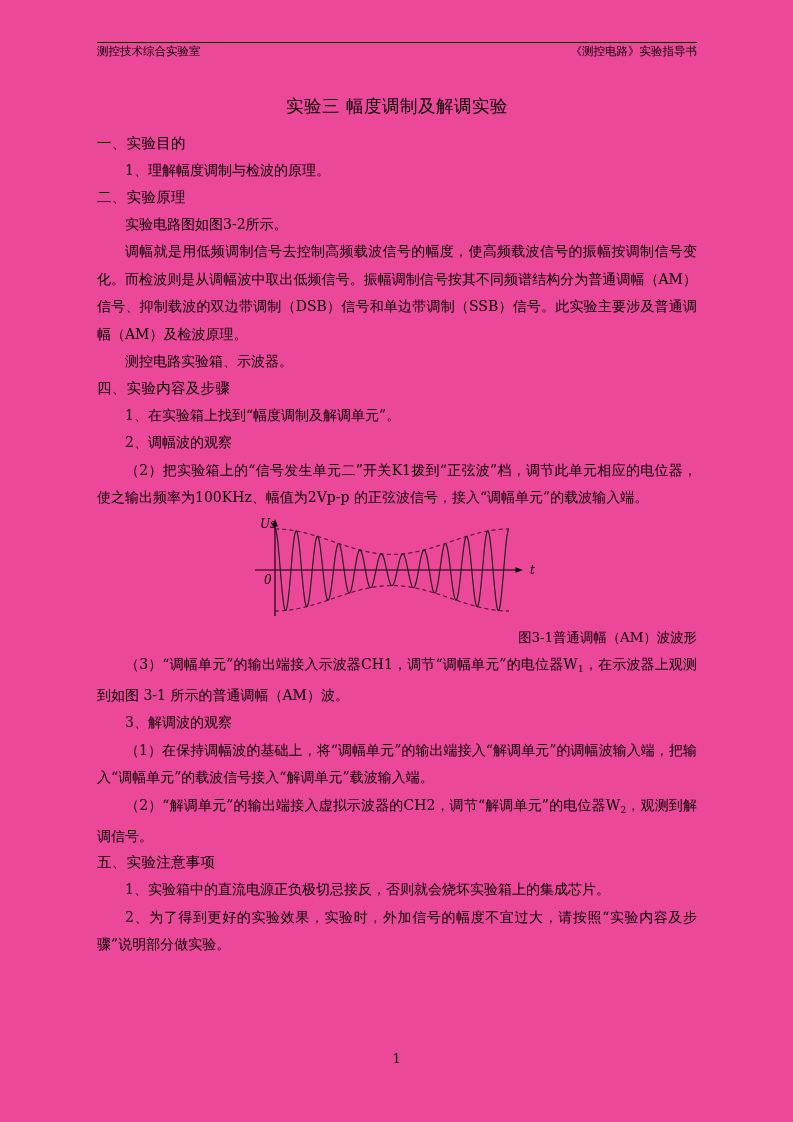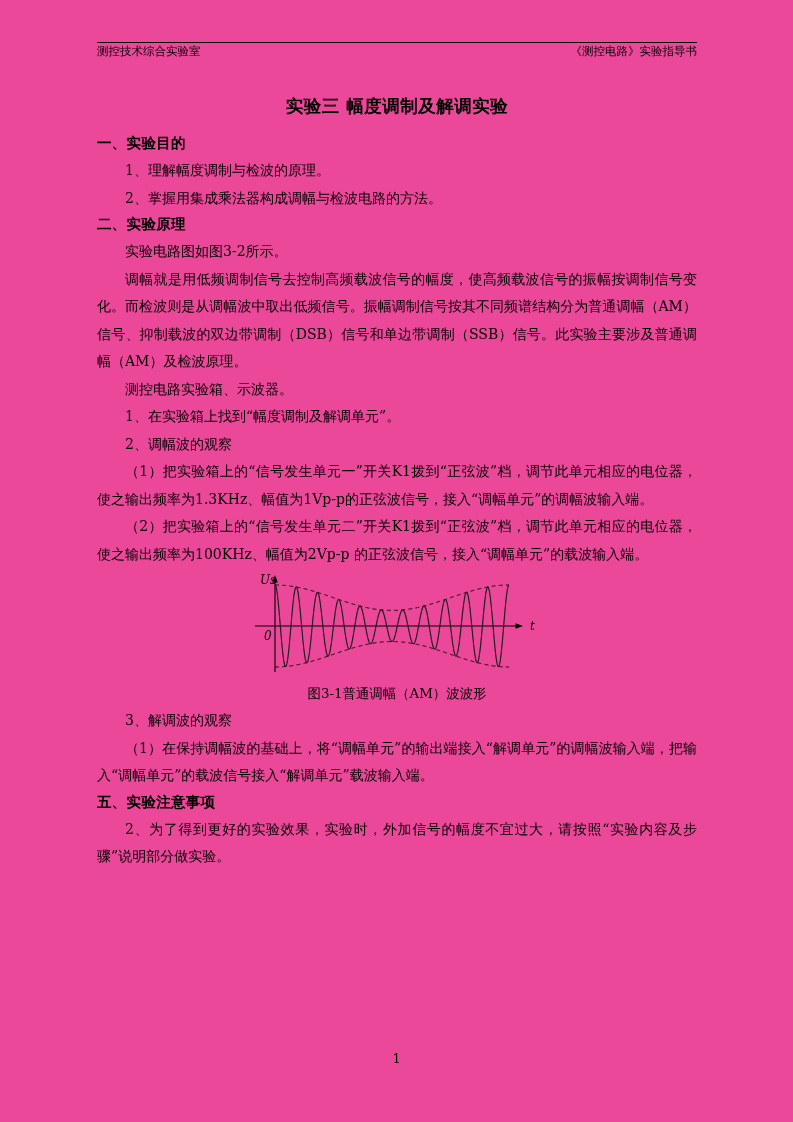--- a/index.html
+++ b/index.html
@@ -29,30 +29,30 @@
   .header-rule {
     border-bottom: 1.6px solid #000;
     margin-bottom: 2px;
   }
   .header-left, .header-right { white-space: nowrap; }
 
   
   .doc-title {
     text-align: center;
     font-size: 17.5px;
-    font-weight: bold;
+    font-weight: normal;
     letter-spacing: 0.5px;
     margin-top: 36px;
     margin-bottom: 16px;
   }
 
   
   .sec-head {
     font-size: 14.5px;
-    font-weight: bold;
+    font-weight: normal;
     margin: 3px 0 4px 0;
     letter-spacing: 0.3px;
   }
   .para {
     font-size: 14px;
     line-height: 27.5px;
     text-align: justify;
     text-justify: inter-ideograph;
     margin: 0;
     text-indent: 2em;
@@ -63,21 +63,21 @@
   
   .figure {
     margin: 4px 0 0 0;
     text-align: center;
   }
   .fig-wrap {
     display: inline-block;
     position: relative;
   }
   .fig-cap {
-    text-align: center;
+    text-align: right;
     font-size: 13.4px;
     line-height: 26px;
     margin: 0;
   }
 
   .pagenum {
     position: absolute;
     left: 0;
     right: 0;
     top: 1052px;
@@ -96,37 +96,36 @@
     <span class="header-right">《测控电路》实验指导书</span>
   </div>
 
   <div class="content" style="top:58px;">
 
     <div class="doc-title">实验三  幅度调制及解调实验</div>
 
     <div>
       <div class="sec-head">一、实验目的</div>
       <p class="para">1、理解幅度调制与检波的原理。</p>
-      <p class="para">2、掌握用集成乘法器构成调幅与检波电路的方法。</p>
     </div>
 
     <div>
       <div class="sec-head">二、实验原理</div>
       <p class="para">实验电路图如图3-2所示。</p>
       <p class="para">调幅就是用低频调制信号去控制高频载波信号的幅度，使高频载波信号的振幅按调制信号变化。而检波则是从调幅波中取出低频信号。振幅调制信号按其不同频谱结构分为普通调幅（AM）信号、抑制载波的双边带调制（DSB）信号和单边带调制（SSB）信号。此实验主要涉及普通调幅（AM）及检波原理。</p>
     </div>
 
     <div>
       <p class="para">测控电路实验箱、示波器。</p>
     </div>
 
     <div>
+      <div class="sec-head">四、实验内容及步骤</div>
       <p class="para">1、在实验箱上找到“幅度调制及解调单元”。</p>
       <p class="para">2、调幅波的观察</p>
-      <p class="para">（1）把实验箱上的“信号发生单元一”开关K1拨到“正弦波”档，调节此单元相应的电位器，使之输出频率为1.3KHz、幅值为1Vp-p的正弦波信号，接入“调幅单元”的调幅波输入端。</p>
       <p class="para">（2）把实验箱上的“信号发生单元二”开关K1拨到“正弦波”档，调节此单元相应的电位器，使之输出频率为100KHz、幅值为2Vp-p 的正弦波信号，接入“调幅单元”的载波输入端。</p>
     </div>
 
     <div class="figure">
       <div class="fig-wrap">
         <svg width="300" height="105" viewBox="0 0 300 105">
 
           <line x1="28" y1="8" x2="28" y2="100" stroke="#000" stroke-width="1.1"></line>
           <polygon points="28,3 25.2,10.5 30.8,10.5" fill="#000"></polygon>
 
@@ -139,25 +138,30 @@
           <path id="am-carrier" fill="none" stroke="#1a1a1a" stroke-width="1.15" d="M28.00,13.00L28.17,13.05L28.33,13.20L28.50,13.45L28.67,13.80L28.84,14.25L29.00,14.79L29.17,15.43L29.34,16.16L29.50,16.99L29.67,17.91L29.84,18.91L30.01,20.00L30.17,21.18L30.34,22.43L30.51,23.76L30.67,25.16L30.84,26.64L31.01,28.18L31.18,29.78L31.34,31.44L31.51,33.16L31.68,34.93L31.84,36.74L32.01,38.59L32.18,40.48L32.35,42.41L32.51,44.36L32.68,46.34L32.85,48.33L33.01,50.34L33.18,52.35L33.35,54.37L33.52,56.38L33.68,58.39L33.85,60.39L34.02,62.37L34.18,64.33L34.35,66.26L34.52,68.17L34.69,70.03L34.85,71.86L35.02,73.64L35.19,75.38L35.35,77.06L35.52,78.68L35.69,80.24L35.86,81.74L36.02,83.17L36.19,84.52L36.36,85.81L36.52,87.01L36.69,88.13L36.86,89.17L37.03,90.12L37.19,90.98L37.36,91.75L37.53,92.43L37.69,93.01L37.86,93.50L38.03,93.89L38.20,94.18L38.36,94.38L38.53,94.48L38.70,94.47L38.86,94.37L39.03,94.17L39.20,93.87L39.37,93.48L39.53,92.99L39.70,92.40L39.87,91.72L40.03,90.95L40.20,90.09L40.37,89.14L40.54,88.11L40.70,87.00L40.87,85.80L41.04,84.53L41.20,83.19L41.37,81.77L41.54,80.29L41.71,78.75L41.87,77.15L42.04,75.49L42.21,73.78L42.37,72.03L42.54,70.23L42.71,68.40L42.88,66.53L43.04,64.64L43.21,62.72L43.38,60.78L43.54,58.82L43.71,56.86L43.88,54.89L44.05,52.93L44.21,50.97L44.38,49.01L44.55,47.08L44.71,45.16L44.88,43.26L45.05,41.40L45.22,39.56L45.38,37.77L45.55,36.02L45.72,34.31L45.88,32.65L46.05,31.05L46.22,29.51L46.39,28.02L46.55,26.61L46.72,25.26L46.89,23.98L47.05,22.78L47.22,21.66L47.39,20.62L47.56,19.66L47.72,18.78L47.89,18.00L48.06,17.30L48.22,16.69L48.39,16.18L48.56,15.75L48.73,15.43L48.89,15.19L49.06,15.06L49.23,15.01L49.39,15.07L49.56,15.21L49.73,15.45L49.90,15.79L50.06,16.22L50.23,16.74L50.40,17.35L50.56,18.05L50.73,18.83L50.90,19.70L51.07,20.65L51.23,21.69L51.40,22.79L51.57,23.98L51.73,25.23L51.90,26.55L52.07,27.94L52.24,29.39L52.40,30.89L52.57,32.45L52.74,34.06L52.90,35.72L53.07,37.41L53.24,39.15L53.41,40.91L53.57,42.71L53.74,44.53L53.91,46.37L54.07,48.22L54.24,50.09L54.41,51.96L54.58,53.83L54.74,55.70L54.91,57.56L55.08,59.41L55.24,61.24L55.41,63.05L55.58,64.83L55.75,66.59L55.91,68.31L56.08,69.99L56.25,71.63L56.41,73.22L56.58,74.76L56.75,76.25L56.92,77.68L57.08,79.05L57.25,80.36L57.42,81.60L57.58,82.77L57.75,83.86L57.92,84.88L58.09,85.83L58.25,86.69L58.42,87.47L58.59,88.17L58.75,88.78L58.92,89.31L59.09,89.75L59.26,90.10L59.42,90.36L59.59,90.53L59.76,90.62L59.92,90.61L60.09,90.51L60.26,90.33L60.43,90.06L60.59,89.69L60.76,89.25L60.93,88.72L61.09,88.10L61.26,87.40L61.43,86.63L61.60,85.77L61.76,84.84L61.93,83.84L62.10,82.77L62.26,81.63L62.43,80.42L62.60,79.16L62.77,77.83L62.93,76.45L63.10,75.02L63.27,73.54L63.43,72.02L63.60,70.46L63.77,68.86L63.94,67.23L64.10,65.57L64.27,63.89L64.44,62.18L64.60,60.47L64.77,58.74L64.94,57.00L65.11,55.26L65.27,53.53L65.44,51.80L65.61,50.08L65.77,48.37L65.94,46.68L66.11,45.02L66.28,43.38L66.44,41.77L66.61,40.20L66.78,38.66L66.94,37.17L67.11,35.72L67.28,34.32L67.45,32.97L67.61,31.68L67.78,30.44L67.95,29.27L68.11,28.16L68.28,27.12L68.45,26.14L68.62,25.24L68.78,24.41L68.95,23.65L69.12,22.97L69.28,22.37L69.45,21.85L69.62,21.40L69.79,21.04L69.95,20.76L70.12,20.56L70.29,20.45L70.45,20.41L70.62,20.46L70.79,20.59L70.96,20.80L71.12,21.09L71.29,21.47L71.46,21.91L71.62,22.44L71.79,23.04L71.96,23.72L72.13,24.46L72.29,25.28L72.46,26.16L72.63,27.11L72.79,28.12L72.96,29.20L73.13,30.32L73.30,31.51L73.46,32.74L73.63,34.02L73.80,35.35L73.96,36.72L74.13,38.12L74.30,39.56L74.47,41.03L74.63,42.53L74.80,44.04L74.97,45.58L75.13,47.14L75.30,48.70L75.47,50.27L75.64,51.85L75.80,53.43L75.97,55.00L76.14,56.56L76.30,58.12L76.47,59.66L76.64,61.17L76.81,62.67L76.97,64.14L77.14,65.58L77.31,66.98L77.47,68.35L77.64,69.68L77.81,70.97L77.98,72.21L78.14,73.40L78.31,74.54L78.48,75.63L78.64,76.66L78.81,77.63L78.98,78.54L79.15,79.38L79.31,80.16L79.48,80.88L79.65,81.52L79.81,82.10L79.98,82.61L80.15,83.04L80.32,83.40L80.48,83.69L80.65,83.91L80.82,84.05L80.98,84.11L81.15,84.11L81.32,84.03L81.49,83.88L81.65,83.65L81.82,83.35L81.99,82.99L82.15,82.55L82.32,82.05L82.49,81.47L82.66,80.84L82.82,80.14L82.99,79.38L83.16,78.56L83.32,77.69L83.49,76.75L83.66,75.77L83.83,74.74L83.99,73.66L84.16,72.54L84.33,71.38L84.49,70.18L84.66,68.94L84.83,67.68L85.00,66.38L85.16,65.06L85.33,63.72L85.50,62.36L85.66,60.98L85.83,59.59L86.00,58.20L86.17,56.80L86.33,55.40L86.50,54.00L86.67,52.61L86.83,51.22L87.00,49.85L87.17,48.49L87.34,47.16L87.50,45.84L87.67,44.55L87.84,43.29L88.00,42.06L88.17,40.86L88.34,39.71L88.51,38.59L88.67,37.51L88.84,36.48L89.01,35.49L89.17,34.55L89.34,33.67L89.51,32.84L89.68,32.06L89.84,31.34L90.01,30.68L90.18,30.08L90.34,29.54L90.51,29.06L90.68,28.64L90.85,28.29L91.01,28.00L91.18,27.78L91.35,27.62L91.51,27.52L91.68,27.49L91.85,27.53L92.02,27.63L92.18,27.79L92.35,28.02L92.52,28.31L92.68,28.66L92.85,29.07L93.02,29.55L93.19,30.07L93.35,30.66L93.52,31.30L93.69,31.99L93.85,32.73L94.02,33.52L94.19,34.36L94.36,35.24L94.52,36.16L94.69,37.13L94.86,38.12L95.02,39.16L95.19,40.22L95.36,41.32L95.53,42.44L95.69,43.58L95.86,44.75L96.03,45.93L96.19,47.13L96.36,48.34L96.53,49.55L96.70,50.77L96.86,52.00L97.03,53.22L97.20,54.44L97.36,55.66L97.53,56.86L97.70,58.05L97.87,59.23L98.03,60.39L98.20,61.53L98.37,62.64L98.53,63.73L98.70,64.79L98.87,65.82L99.04,66.82L99.20,67.78L99.37,68.70L99.54,69.58L99.70,70.42L99.87,71.22L100.04,71.97L100.21,72.67L100.37,73.33L100.54,73.94L100.71,74.49L100.87,74.99L101.04,75.44L101.21,75.83L101.38,76.17L101.54,76.46L101.71,76.68L101.88,76.85L102.04,76.97L102.21,77.03L102.38,77.03L102.55,76.97L102.71,76.86L102.88,76.70L103.05,76.48L103.21,76.20L103.38,75.88L103.55,75.50L103.72,75.07L103.88,74.59L104.05,74.07L104.22,73.49L104.38,72.87L104.55,72.21L104.72,71.51L104.89,70.77L105.05,69.99L105.22,69.17L105.39,68.33L105.55,67.45L105.72,66.54L105.89,65.60L106.06,64.65L106.22,63.67L106.39,62.67L106.56,61.65L106.72,60.62L106.89,59.58L107.06,58.53L107.23,57.47L107.39,56.41L107.56,55.35L107.73,54.29L107.89,53.23L108.06,52.18L108.23,51.14L108.40,50.11L108.56,49.10L108.73,48.10L108.90,47.12L109.06,46.16L109.23,45.23L109.40,44.32L109.57,43.44L109.73,42.58L109.90,41.76L110.07,40.98L110.23,40.22L110.40,39.51L110.57,38.83L110.74,38.19L110.90,37.60L111.07,37.04L111.24,36.54L111.40,36.07L111.57,35.65L111.74,35.28L111.91,34.95L112.07,34.68L112.24,34.45L112.41,34.26L112.57,34.13L112.74,34.05L112.91,34.02L113.08,34.03L113.24,34.09L113.41,34.20L113.58,34.36L113.74,34.57L113.91,34.82L114.08,35.12L114.25,35.46L114.41,35.85L114.58,36.27L114.75,36.74L114.91,37.25L115.08,37.80L115.25,38.39L115.42,39.01L115.58,39.66L115.75,40.35L115.92,41.07L116.08,41.81L116.25,42.59L116.42,43.38L116.59,44.20L116.75,45.04L116.92,45.90L117.09,46.77L117.25,47.66L117.42,48.56L117.59,49.47L117.76,50.39L117.92,51.31L118.09,52.23L118.26,53.16L118.42,54.08L118.59,55.00L118.76,55.92L118.93,56.82L119.09,57.72L119.26,58.60L119.43,59.47L119.59,60.32L119.76,61.15L119.93,61.96L120.10,62.75L120.26,63.52L120.43,64.26L120.60,64.97L120.76,65.65L120.93,66.30L121.10,66.92L121.27,67.50L121.43,68.05L121.60,68.57L121.77,69.04L121.93,69.48L122.10,69.88L122.27,70.24L122.44,70.56L122.60,70.84L122.77,71.07L122.94,71.26L123.10,71.42L123.27,71.52L123.44,71.59L123.61,71.61L123.77,71.59L123.94,71.52L124.11,71.42L124.27,71.27L124.44,71.08L124.61,70.85L124.78,70.58L124.94,70.27L125.11,69.92L125.28,69.54L125.44,69.12L125.61,68.66L125.78,68.17L125.95,67.64L126.11,67.09L126.28,66.50L126.45,65.89L126.61,65.25L126.78,64.58L126.95,63.89L127.12,63.18L127.28,62.45L127.45,61.70L127.62,60.94L127.78,60.16L127.95,59.36L128.12,58.56L128.29,57.75L128.45,56.93L128.62,56.10L128.79,55.28L128.95,54.45L129.12,53.62L129.29,52.80L129.46,51.98L129.62,51.17L129.79,50.37L129.96,49.58L130.12,48.81L130.29,48.04L130.46,47.30L130.63,46.57L130.79,45.86L130.96,45.17L131.13,44.51L131.29,43.87L131.46,43.26L131.63,42.67L131.80,42.12L131.96,41.59L132.13,41.10L132.30,40.63L132.46,40.20L132.63,39.81L132.80,39.45L132.97,39.13L133.13,38.84L133.30,38.59L133.47,38.38L133.63,38.21L133.80,38.07L133.97,37.98L134.14,37.92L134.30,37.90L134.47,37.92L134.64,37.98L134.80,38.08L134.97,38.22L135.14,38.39L135.31,38.61L135.47,38.86L135.64,39.14L135.81,39.46L135.97,39.82L136.14,40.21L136.31,40.63L136.48,41.09L136.64,41.57L136.81,42.08L136.98,42.63L137.14,43.19L137.31,43.79L137.48,44.41L137.65,45.05L137.81,45.71L137.98,46.39L138.15,47.08L138.31,47.80L138.48,48.52L138.65,49.26L138.82,50.01L138.98,50.77L139.15,51.54L139.32,52.31L139.48,53.08L139.65,53.86L139.82,54.63L139.99,55.41L140.15,56.18L140.32,56.94L140.49,57.69L140.65,58.44L140.82,59.17L140.99,59.89L141.16,60.60L141.32,61.29L141.49,61.96L141.66,62.61L141.82,63.24L141.99,63.85L142.16,64.43L142.33,64.99L142.49,65.52L142.66,66.02L142.83,66.50L142.99,66.94L143.16,67.35L143.33,67.73L143.50,68.08L143.66,68.39L143.83,68.66L144.00,68.91L144.16,69.11L144.33,69.28L144.50,69.41L144.67,69.50L144.83,69.56L145.00,69.58L145.17,69.56L145.33,69.50L145.50,69.41L145.67,69.28L145.84,69.11L146.00,68.91L146.17,68.66L146.34,68.39L146.50,68.08L146.67,67.73L146.84,67.35L147.01,66.94L147.17,66.50L147.34,66.02L147.51,65.52L147.67,64.99L147.84,64.43L148.01,63.85L148.18,63.24L148.34,62.61L148.51,61.96L148.68,61.29L148.84,60.60L149.01,59.89L149.18,59.17L149.35,58.44L149.51,57.69L149.68,56.94L149.85,56.18L150.01,55.41L150.18,54.63L150.35,53.86L150.52,53.08L150.68,52.31L150.85,51.54L151.02,50.77L151.18,50.01L151.35,49.26L151.52,48.52L151.69,47.80L151.85,47.08L152.02,46.39L152.19,45.71L152.35,45.05L152.52,44.41L152.69,43.79L152.86,43.19L153.02,42.63L153.19,42.08L153.36,41.57L153.52,41.09L153.69,40.63L153.86,40.21L154.03,39.82L154.19,39.46L154.36,39.14L154.53,38.86L154.69,38.61L154.86,38.39L155.03,38.22L155.20,38.08L155.36,37.98L155.53,37.92L155.70,37.90L155.86,37.92L156.03,37.98L156.20,38.07L156.37,38.21L156.53,38.38L156.70,38.59L156.87,38.84L157.03,39.13L157.20,39.45L157.37,39.81L157.54,40.20L157.70,40.63L157.87,41.10L158.04,41.59L158.20,42.12L158.37,42.67L158.54,43.26L158.71,43.87L158.87,44.51L159.04,45.17L159.21,45.86L159.37,46.57L159.54,47.30L159.71,48.04L159.88,48.81L160.04,49.58L160.21,50.37L160.38,51.17L160.54,51.98L160.71,52.80L160.88,53.62L161.05,54.45L161.21,55.28L161.38,56.10L161.55,56.93L161.71,57.75L161.88,58.56L162.05,59.36L162.22,60.16L162.38,60.94L162.55,61.70L162.72,62.45L162.88,63.18L163.05,63.89L163.22,64.58L163.39,65.25L163.55,65.89L163.72,66.50L163.89,67.09L164.05,67.64L164.22,68.17L164.39,68.66L164.56,69.12L164.72,69.54L164.89,69.92L165.06,70.27L165.22,70.58L165.39,70.85L165.56,71.08L165.73,71.27L165.89,71.42L166.06,71.52L166.23,71.59L166.39,71.61L166.56,71.59L166.73,71.52L166.90,71.42L167.06,71.26L167.23,71.07L167.40,70.84L167.56,70.56L167.73,70.24L167.90,69.88L168.07,69.48L168.23,69.04L168.40,68.57L168.57,68.05L168.73,67.50L168.90,66.92L169.07,66.30L169.24,65.65L169.40,64.97L169.57,64.26L169.74,63.52L169.90,62.75L170.07,61.96L170.24,61.15L170.41,60.32L170.57,59.47L170.74,58.60L170.91,57.72L171.07,56.82L171.24,55.92L171.41,55.00L171.58,54.08L171.74,53.16L171.91,52.23L172.08,51.31L172.24,50.39L172.41,49.47L172.58,48.56L172.75,47.66L172.91,46.77L173.08,45.90L173.25,45.04L173.41,44.20L173.58,43.38L173.75,42.59L173.92,41.81L174.08,41.07L174.25,40.35L174.42,39.66L174.58,39.01L174.75,38.39L174.92,37.80L175.09,37.25L175.25,36.74L175.42,36.27L175.59,35.85L175.75,35.46L175.92,35.12L176.09,34.82L176.26,34.57L176.42,34.36L176.59,34.20L176.76,34.09L176.92,34.03L177.09,34.02L177.26,34.05L177.43,34.13L177.59,34.26L177.76,34.45L177.93,34.68L178.09,34.95L178.26,35.28L178.43,35.65L178.60,36.07L178.76,36.54L178.93,37.04L179.10,37.60L179.26,38.19L179.43,38.83L179.60,39.51L179.77,40.22L179.93,40.98L180.10,41.76L180.27,42.58L180.43,43.44L180.60,44.32L180.77,45.23L180.94,46.16L181.10,47.12L181.27,48.10L181.44,49.10L181.60,50.11L181.77,51.14L181.94,52.18L182.11,53.23L182.27,54.29L182.44,55.35L182.61,56.41L182.77,57.47L182.94,58.53L183.11,59.58L183.28,60.62L183.44,61.65L183.61,62.67L183.78,63.67L183.94,64.65L184.11,65.60L184.28,66.54L184.45,67.45L184.61,68.33L184.78,69.17L184.95,69.99L185.11,70.77L185.28,71.51L185.45,72.21L185.62,72.87L185.78,73.49L185.95,74.07L186.12,74.59L186.28,75.07L186.45,75.50L186.62,75.88L186.79,76.20L186.95,76.48L187.12,76.70L187.29,76.86L187.45,76.97L187.62,77.03L187.79,77.03L187.96,76.97L188.12,76.85L188.29,76.68L188.46,76.46L188.62,76.17L188.79,75.83L188.96,75.44L189.13,74.99L189.29,74.49L189.46,73.94L189.63,73.33L189.79,72.67L189.96,71.97L190.13,71.22L190.30,70.42L190.46,69.58L190.63,68.70L190.80,67.78L190.96,66.82L191.13,65.82L191.30,64.79L191.47,63.73L191.63,62.64L191.80,61.53L191.97,60.39L192.13,59.23L192.30,58.05L192.47,56.86L192.64,55.66L192.80,54.44L192.97,53.22L193.14,52.00L193.30,50.77L193.47,49.55L193.64,48.34L193.81,47.13L193.97,45.93L194.14,44.75L194.31,43.58L194.47,42.44L194.64,41.32L194.81,40.22L194.98,39.16L195.14,38.12L195.31,37.13L195.48,36.16L195.64,35.24L195.81,34.36L195.98,33.52L196.15,32.73L196.31,31.99L196.48,31.30L196.65,30.66L196.81,30.07L196.98,29.55L197.15,29.07L197.32,28.66L197.48,28.31L197.65,28.02L197.82,27.79L197.98,27.63L198.15,27.53L198.32,27.49L198.49,27.52L198.65,27.62L198.82,27.78L198.99,28.00L199.15,28.29L199.32,28.64L199.49,29.06L199.66,29.54L199.82,30.08L199.99,30.68L200.16,31.34L200.32,32.06L200.49,32.84L200.66,33.67L200.83,34.55L200.99,35.49L201.16,36.48L201.33,37.51L201.49,38.59L201.66,39.71L201.83,40.86L202.00,42.06L202.16,43.29L202.33,44.55L202.50,45.84L202.66,47.16L202.83,48.49L203.00,49.85L203.17,51.22L203.33,52.61L203.50,54.00L203.67,55.40L203.83,56.80L204.00,58.20L204.17,59.59L204.34,60.98L204.50,62.36L204.67,63.72L204.84,65.06L205.00,66.38L205.17,67.68L205.34,68.94L205.51,70.18L205.67,71.38L205.84,72.54L206.01,73.66L206.17,74.74L206.34,75.77L206.51,76.75L206.68,77.69L206.84,78.56L207.01,79.38L207.18,80.14L207.34,80.84L207.51,81.47L207.68,82.05L207.85,82.55L208.01,82.99L208.18,83.35L208.35,83.65L208.51,83.88L208.68,84.03L208.85,84.11L209.02,84.11L209.18,84.05L209.35,83.91L209.52,83.69L209.68,83.40L209.85,83.04L210.02,82.61L210.19,82.10L210.35,81.52L210.52,80.88L210.69,80.16L210.85,79.38L211.02,78.54L211.19,77.63L211.36,76.66L211.52,75.63L211.69,74.54L211.86,73.40L212.02,72.21L212.19,70.97L212.36,69.68L212.53,68.35L212.69,66.98L212.86,65.58L213.03,64.14L213.19,62.67L213.36,61.17L213.53,59.66L213.70,58.12L213.86,56.56L214.03,55.00L214.20,53.43L214.36,51.85L214.53,50.27L214.70,48.70L214.87,47.14L215.03,45.58L215.20,44.04L215.37,42.53L215.53,41.03L215.70,39.56L215.87,38.12L216.04,36.72L216.20,35.35L216.37,34.02L216.54,32.74L216.70,31.51L216.87,30.32L217.04,29.20L217.21,28.12L217.37,27.11L217.54,26.16L217.71,25.28L217.87,24.46L218.04,23.72L218.21,23.04L218.38,22.44L218.54,21.91L218.71,21.47L218.88,21.09L219.04,20.80L219.21,20.59L219.38,20.46L219.55,20.41L219.71,20.45L219.88,20.56L220.05,20.76L220.21,21.04L220.38,21.40L220.55,21.85L220.72,22.37L220.88,22.97L221.05,23.65L221.22,24.41L221.38,25.24L221.55,26.14L221.72,27.12L221.89,28.16L222.05,29.27L222.22,30.44L222.39,31.68L222.55,32.97L222.72,34.32L222.89,35.72L223.06,37.17L223.22,38.66L223.39,40.20L223.56,41.77L223.72,43.38L223.89,45.02L224.06,46.68L224.23,48.37L224.39,50.08L224.56,51.80L224.73,53.53L224.89,55.26L225.06,57.00L225.23,58.74L225.40,60.47L225.56,62.18L225.73,63.89L225.90,65.57L226.06,67.23L226.23,68.86L226.40,70.46L226.57,72.02L226.73,73.54L226.90,75.02L227.07,76.45L227.23,77.83L227.40,79.16L227.57,80.42L227.74,81.63L227.90,82.77L228.07,83.84L228.24,84.84L228.40,85.77L228.57,86.63L228.74,87.40L228.91,88.10L229.07,88.72L229.24,89.25L229.41,89.69L229.57,90.06L229.74,90.33L229.91,90.51L230.08,90.61L230.24,90.62L230.41,90.53L230.58,90.36L230.74,90.10L230.91,89.75L231.08,89.31L231.25,88.78L231.41,88.17L231.58,87.47L231.75,86.69L231.91,85.83L232.08,84.88L232.25,83.86L232.42,82.77L232.58,81.60L232.75,80.36L232.92,79.05L233.08,77.68L233.25,76.25L233.42,74.76L233.59,73.22L233.75,71.63L233.92,69.99L234.09,68.31L234.25,66.59L234.42,64.83L234.59,63.05L234.76,61.24L234.92,59.41L235.09,57.56L235.26,55.70L235.42,53.83L235.59,51.96L235.76,50.09L235.93,48.22L236.09,46.37L236.26,44.53L236.43,42.71L236.59,40.91L236.76,39.15L236.93,37.41L237.10,35.72L237.26,34.06L237.43,32.45L237.60,30.89L237.76,29.39L237.93,27.94L238.10,26.55L238.27,25.23L238.43,23.98L238.60,22.79L238.77,21.69L238.93,20.65L239.10,19.70L239.27,18.83L239.44,18.05L239.60,17.35L239.77,16.74L239.94,16.22L240.10,15.79L240.27,15.45L240.44,15.21L240.61,15.07L240.77,15.01L240.94,15.06L241.11,15.19L241.27,15.43L241.44,15.75L241.61,16.18L241.78,16.69L241.94,17.30L242.11,18.00L242.28,18.78L242.44,19.66L242.61,20.62L242.78,21.66L242.95,22.78L243.11,23.98L243.28,25.26L243.45,26.61L243.61,28.02L243.78,29.51L243.95,31.05L244.12,32.65L244.28,34.31L244.45,36.02L244.62,37.77L244.78,39.56L244.95,41.40L245.12,43.26L245.29,45.16L245.45,47.08L245.62,49.01L245.79,50.97L245.95,52.93L246.12,54.89L246.29,56.86L246.46,58.82L246.62,60.78L246.79,62.72L246.96,64.64L247.12,66.53L247.29,68.40L247.46,70.23L247.63,72.03L247.79,73.78L247.96,75.49L248.13,77.15L248.29,78.75L248.46,80.29L248.63,81.77L248.80,83.19L248.96,84.53L249.13,85.80L249.30,87.00L249.46,88.11L249.63,89.14L249.80,90.09L249.97,90.95L250.13,91.72L250.30,92.40L250.47,92.99L250.63,93.48L250.80,93.87L250.97,94.17L251.14,94.37L251.30,94.47L251.47,94.48L251.64,94.38L251.80,94.18L251.97,93.89L252.14,93.50L252.31,93.01L252.47,92.43L252.64,91.75L252.81,90.98L252.97,90.12L253.14,89.17L253.31,88.13L253.48,87.01L253.64,85.81L253.81,84.52L253.98,83.17L254.14,81.74L254.31,80.24L254.48,78.68L254.65,77.06L254.81,75.38L254.98,73.64L255.15,71.86L255.31,70.03L255.48,68.17L255.65,66.26L255.82,64.33L255.98,62.37L256.15,60.39L256.32,58.39L256.48,56.38L256.65,54.37L256.82,52.35L256.99,50.34L257.15,48.33L257.32,46.34L257.49,44.36L257.65,42.41L257.82,40.48L257.99,38.59L258.16,36.74L258.32,34.93L258.49,33.16L258.66,31.44L258.82,29.78L258.99,28.18L259.16,26.64L259.33,25.16L259.49,23.76L259.66,22.43L259.83,21.18L259.99,20.00L260.16,18.91L260.33,17.91L260.50,16.99L260.66,16.16L260.83,15.43L261.00,14.79L261.16,14.25L261.33,13.80L261.50,13.45L261.67,13.20L261.83,13.05L262.00,13.00"></path>
 
           <text x="13" y="12" font-family="DejaVu Serif, Liberation Serif, serif" font-size="12" font-style="italic">Us</text>
           <text x="17" y="68" font-family="DejaVu Serif, Liberation Serif, serif" font-size="12" font-style="italic">0</text>
           <text x="283" y="58" font-family="DejaVu Serif, Liberation Serif, serif" font-size="12" font-style="italic">t</text>
         </svg>
       </div>
       <p class="fig-cap">图3-1普通调幅（AM）波波形</p>
     </div>
 
+    <p class="para">
+      <span>（3）“调幅单元”的输出端接入示波器CH1，调节“调幅单元”的电位器W<sub>1</sub>，在示波器上观测到如图 3-1 所示的普通调幅（AM）波。</span>
+    </p>
     <p class="para">3、解调波的观察</p>
     <p class="para">（1）在保持调幅波的基础上，将“调幅单元”的输出端接入“解调单元”的调幅波输入端，把输入“调幅单元”的载波信号接入“解调单元”载波输入端。</p>
+    <p class="para">（2）“解调单元”的输出端接入虚拟示波器的CH2，调节“解调单元”的电位器W<sub>2</sub>，观测到解调信号。</p>
 
     <div>
       <div class="sec-head">五、实验注意事项</div>
+      <p class="para">1、实验箱中的直流电源正负极切忌接反，否则就会烧坏实验箱上的集成芯片。</p>
       <p class="para">2、为了得到更好的实验效果，实验时，外加信号的幅度不宜过大，请按照“实验内容及步骤”说明部分做实验。</p>
     </div>
 
   </div>
 
   <div class="pagenum">1</div>
 
 </div>
 
 </body></html>

